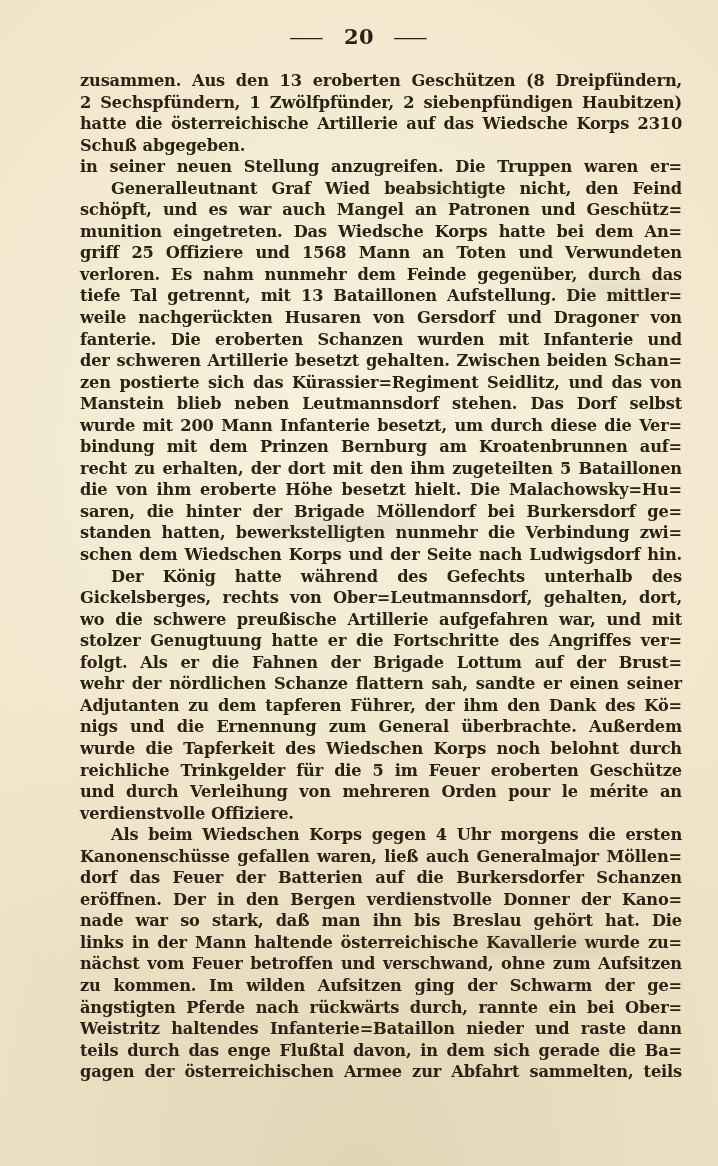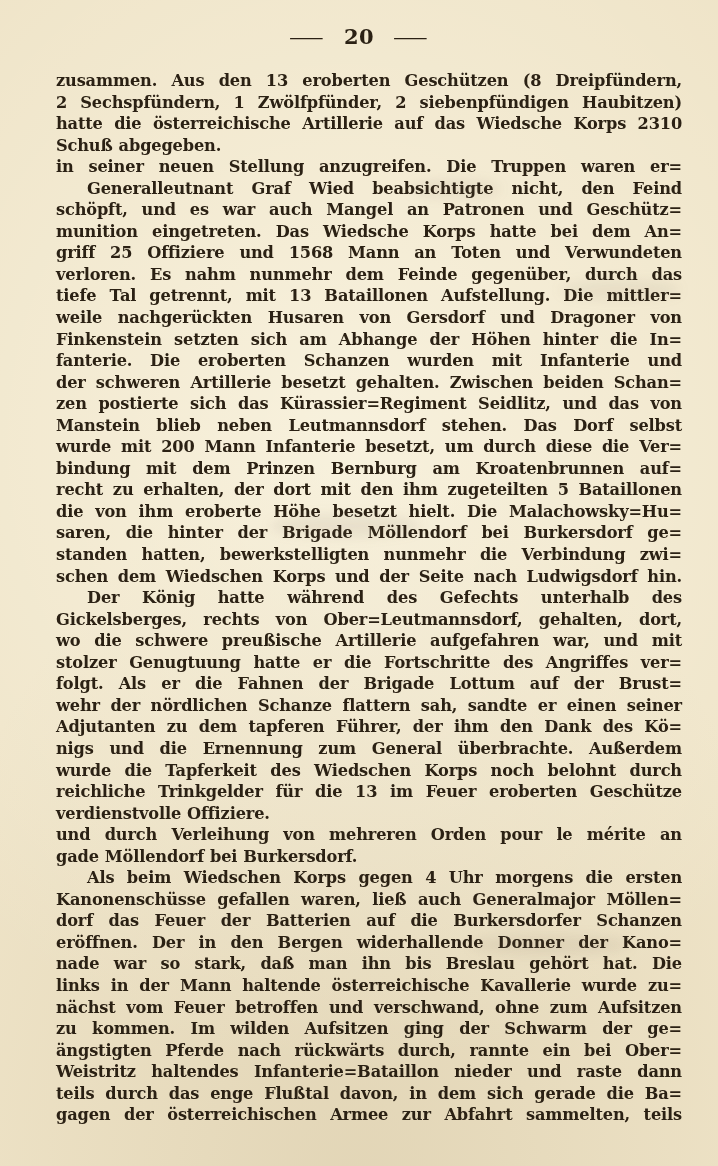--- a/index.html
+++ b/index.html
@@ -49,20 +49,21 @@
     font-weight: 400;
   }
 
   .text-block {
     padding: 21px 36px 0 56px;
     font-size: 16.2px;
     font-weight: 700;
     line-height: 21.55px;
     letter-spacing: -0.15px;
     word-spacing: 0.5px;
+    margin-left: 24px;
   }
   .line {
     text-align: justify;
     text-align-last: justify;
     min-height: 21.55px;
   }
   .line.last {
     text-align-last: left;
   }
   .line.indent {
@@ -91,49 +92,47 @@
       <div class="line">hatte die österreichische Artillerie auf das Wiedsche Korps 2310</div>
       <div class="line last">Schuß abgegeben.</div>
       <div class="line">in seiner neuen Stellung anzugreifen. Die Truppen waren er=</div>
       <div class="line indent">Generalleutnant Graf Wied beabsichtigte nicht, den Feind</div>
       <div class="line">schöpft, und es war auch Mangel an Patronen und Geschütz=</div>
       <div class="line">munition eingetreten. Das Wiedsche Korps hatte bei dem An=</div>
       <div class="line">griff 25 Offiziere und 1568 Mann an Toten und Verwundeten</div>
       <div class="line">verloren. Es nahm nunmehr dem Feinde gegenüber, durch das</div>
       <div class="line">tiefe Tal getrennt, mit 13 Bataillonen Aufstellung. Die mittler=</div>
       <div class="line">weile nachgerückten Husaren von Gersdorf und Dragoner von</div>
-      <div class="line">Finkenstein setzten sich am Abhange der Höhen hinter die In=</div>
       <div class="line">fanterie. Die eroberten Schanzen wurden mit Infanterie und</div>
       <div class="line">der schweren Artillerie besetzt gehalten. Zwischen beiden Schan=</div>
       <div class="line">zen postierte sich das Kürassier=Regiment Seidlitz, und das von</div>
       <div class="line">Manstein blieb neben Leutmannsdorf stehen. Das Dorf selbst</div>
       <div class="line">wurde mit 200 Mann Infanterie besetzt, um durch diese die Ver=</div>
       <div class="line">bindung mit dem Prinzen Bernburg am Kroatenbrunnen auf=</div>
       <div class="line">recht zu erhalten, der dort mit den ihm zugeteilten 5 Bataillonen</div>
       <div class="line">die von ihm eroberte Höhe besetzt hielt. Die Malachowsky=Hu=</div>
       <div class="line">saren, die hinter der Brigade Möllendorf bei Burkersdorf ge=</div>
       <div class="line">standen hatten, bewerkstelligten nunmehr die Verbindung zwi=</div>
       <div class="line">schen dem Wiedschen Korps und der Seite nach Ludwigsdorf hin.</div>
       <div class="line indent">Der König hatte während des Gefechts unterhalb des</div>
       <div class="line">Gickelsberges, rechts von Ober=Leutmannsdorf, gehalten, dort,</div>
       <div class="line">wo die schwere preußische Artillerie aufgefahren war, und mit</div>
       <div class="line">stolzer Genugtuung hatte er die Fortschritte des Angriffes ver=</div>
       <div class="line">folgt. Als er die Fahnen der Brigade Lottum auf der Brust=</div>
       <div class="line">wehr der nördlichen Schanze flattern sah, sandte er einen seiner</div>
       <div class="line">Adjutanten zu dem tapferen Führer, der ihm den Dank des Kö=</div>
       <div class="line">nigs und die Ernennung zum General überbrachte. Außerdem</div>
       <div class="line">wurde die Tapferkeit des Wiedschen Korps noch belohnt durch</div>
-      <div class="line">reichliche Trinkgelder für die 13 im Feuer eroberten Geschütze</div>
+      <div class="line">reichliche Trinkgelder für die 5 im Feuer eroberten Geschütze</div>
+      <div class="line">und durch Verleihung von mehreren Orden pour le mérite an</div>
       <div class="line last">verdienstvolle Offiziere.</div>
-      <div class="line">und durch Verleihung von mehreren Orden pour le mérite an</div>
-      <div class="line last">gade Möllendorf bei Burkersdorf.</div>
       <div class="line indent">Als beim Wiedschen Korps gegen 4 Uhr morgens die ersten</div>
       <div class="line">Kanonenschüsse gefallen waren, ließ auch Generalmajor Möllen=</div>
       <div class="line">dorf das Feuer der Batterien auf die Burkersdorfer Schanzen</div>
-      <div class="line">eröffnen. Der in den Bergen widerhallende Donner der Kano=</div>
+      <div class="line">eröffnen. Der in den Bergen verdienstvolle Donner der Kano=</div>
       <div class="line">nade war so stark, daß man ihn bis Breslau gehört hat. Die</div>
       <div class="line">links in der Mann haltende österreichische Kavallerie wurde zu=</div>
       <div class="line">nächst vom Feuer betroffen und verschwand, ohne zum Aufsitzen</div>
       <div class="line">zu kommen. Im wilden Aufsitzen ging der Schwarm der ge=</div>
       <div class="line">ängstigten Pferde nach rückwärts durch, rannte ein bei Ober=</div>
       <div class="line">Weistritz haltendes Infanterie=Bataillon nieder und raste dann</div>
       <div class="line">teils durch das enge Flußtal davon, in dem sich gerade die Ba=</div>
       <div class="line">gagen der österreichischen Armee zur Abfahrt sammelten, teils</div>
     </div>
 

